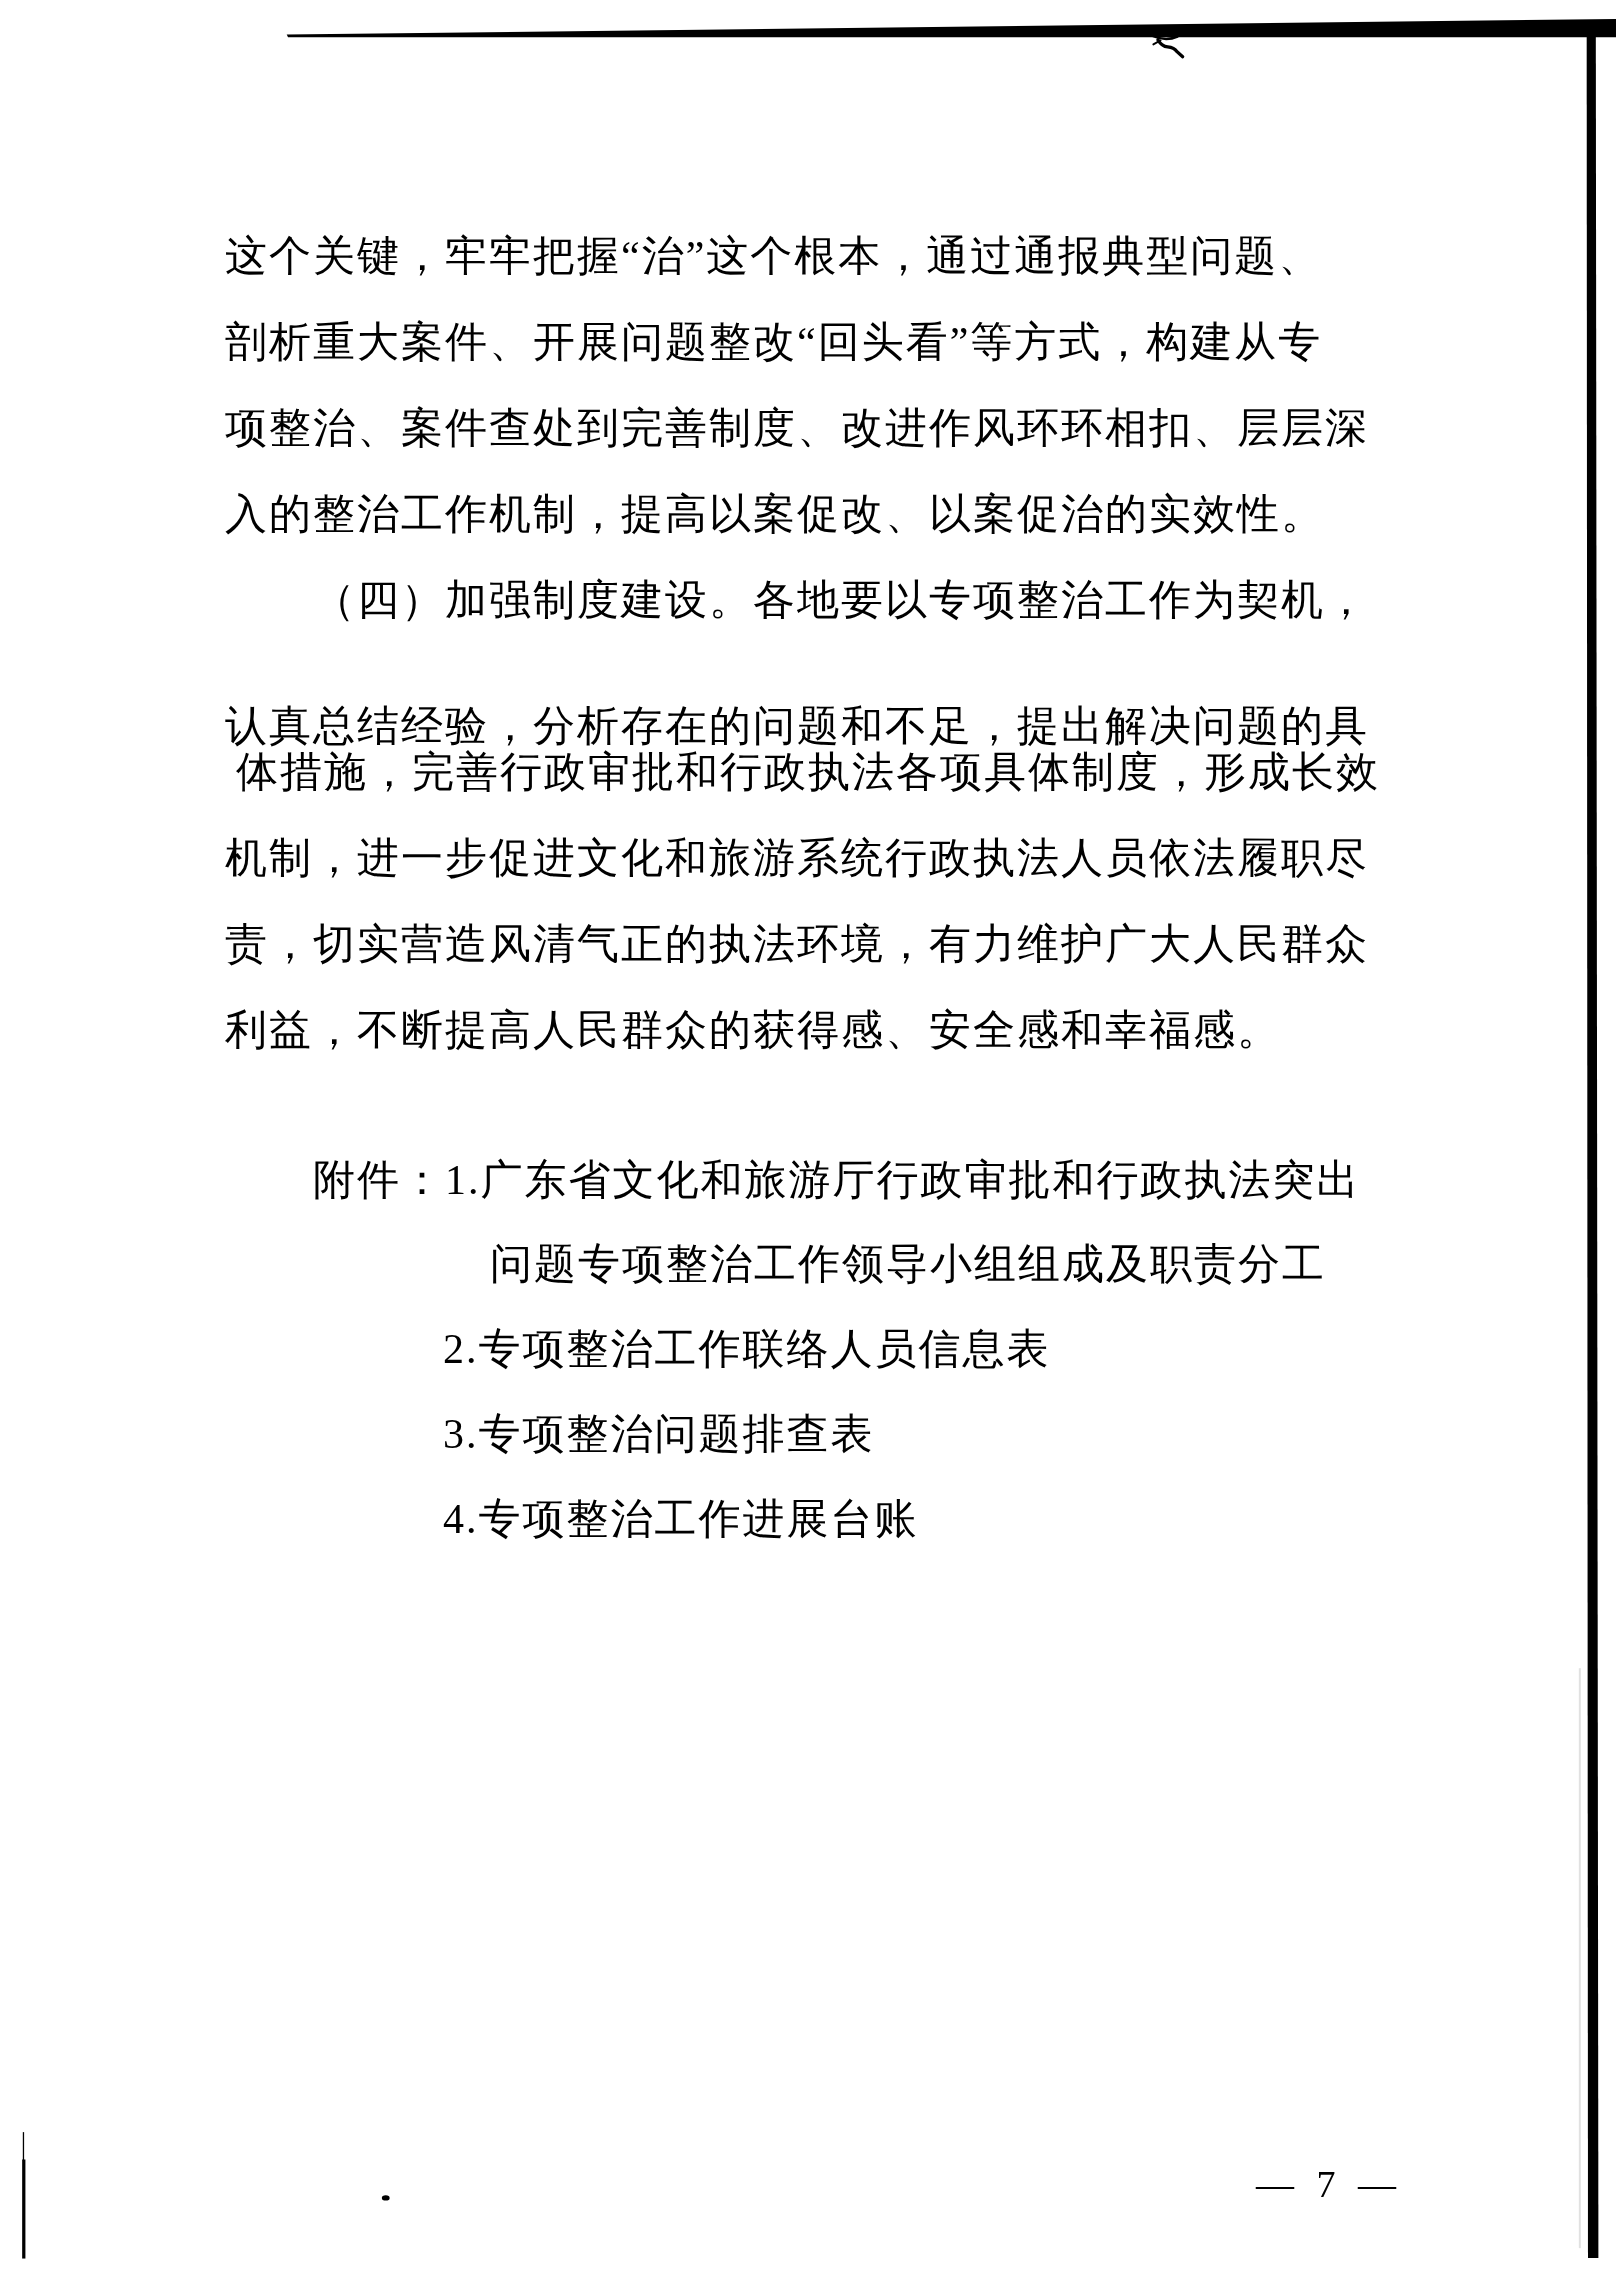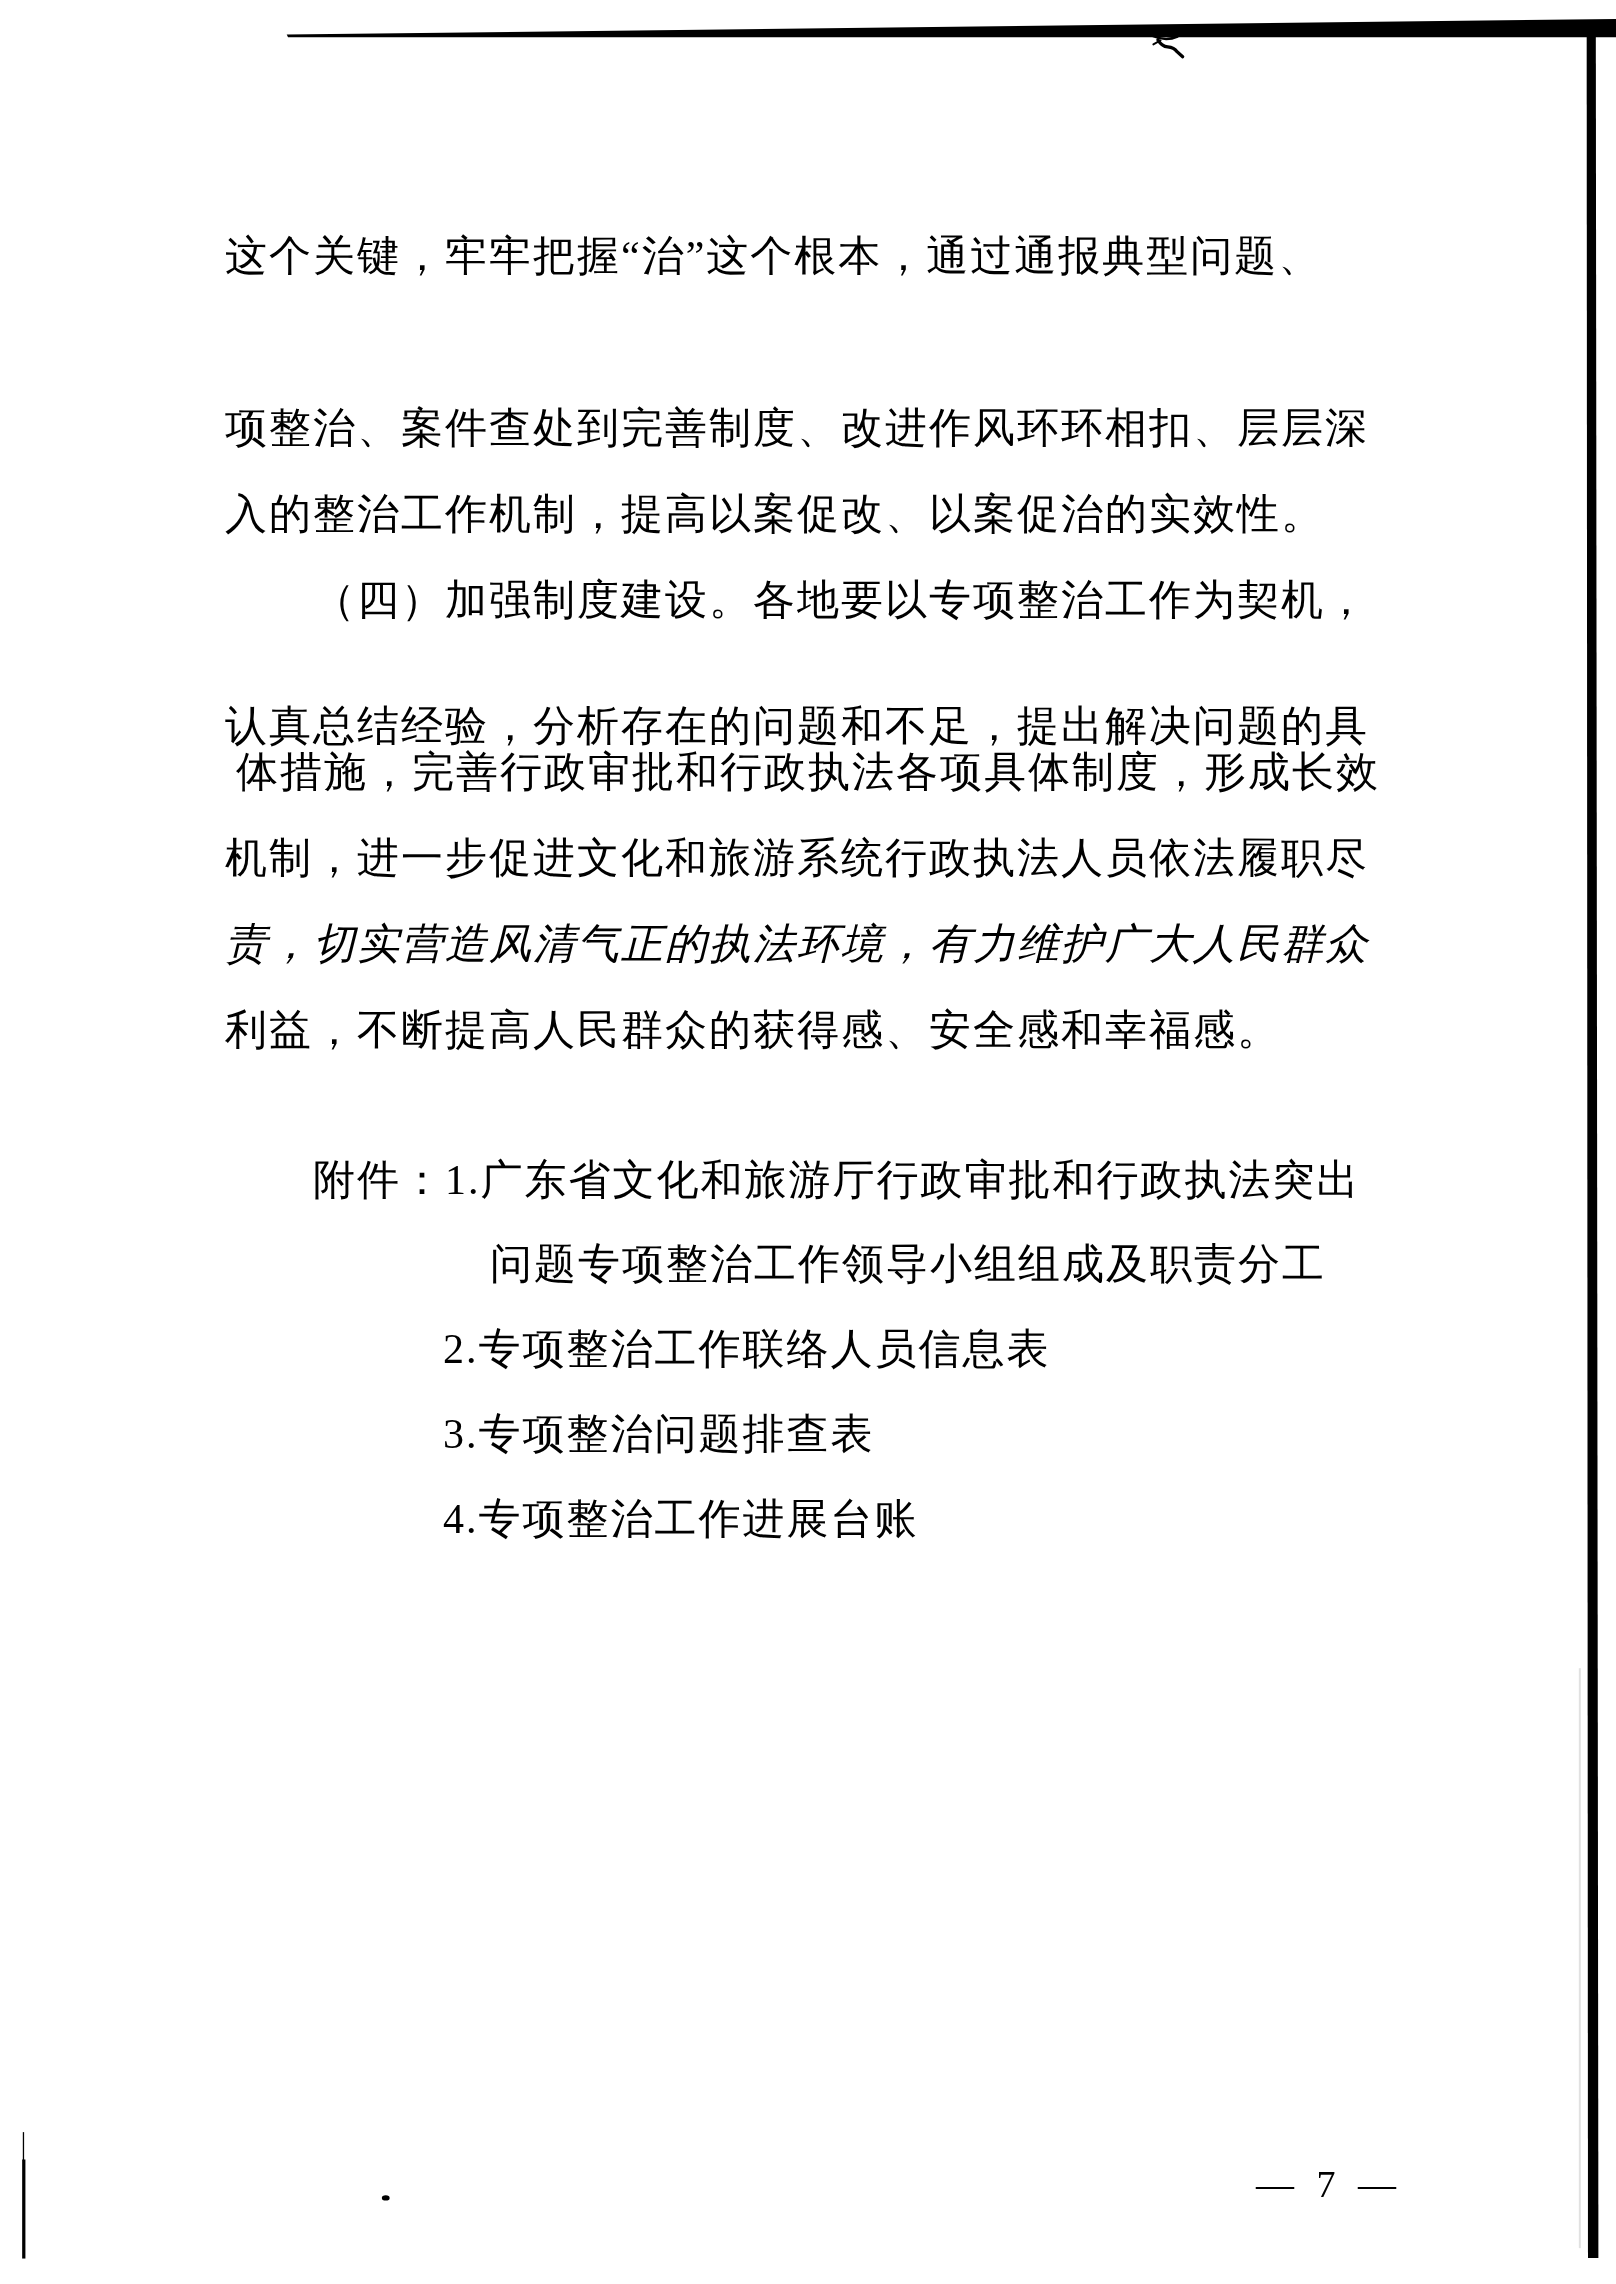--- a/index.html
+++ b/index.html
@@ -23,21 +23,21 @@
   }
   
   .bl0{top:233px;left:225px;}
   .bl1{top:319px;left:225px;}
   .bl2{top:405px;left:225px;}
   .bl3{top:491px;left:225px;}
   .bl4{top:577px;left:313px;}  
   .bl5{top:663px;left:225px;margin-top:40px;}
   .bl6{top:749px;left:225px;margin-left:11px;}
   .bl7{top:835px;left:225px;text-align:center;}
-  .bl8{top:921px;left:225px;font-style:italic;}
+  .bl8{top:921px;left:225px;}
   .bl9{top:1007px;left:225px;}
   
   .al0{top:1157px;left:313px;}
   .al1{top:1241px;left:490px;}
   .al2{top:1326px;left:443px;}
   .al3{top:1411px;left:443px;text-align:center;}
   .al4{top:1496px;left:443px;}
   
   .pagenum{
     position:absolute;
@@ -68,20 +68,21 @@
 
     <rect x="2423" y="2560" width="3" height="890" fill="#c9c9c9" opacity="0.55"></rect>
 
     <rect x="35" y="3272" width="2" height="44" fill="#000"></rect>
     <rect x="34" y="3314" width="5" height="152" fill="#000"></rect>
 
     <ellipse cx="592" cy="3373" rx="6" ry="4" fill="#000"></ellipse>
   </svg>
 
   <div class="txtline bl0">这个关键，牢牢把握“治”这个根本，通过通报典型问题、</div>
+  <div class="txtline bl1">剖析重大案件、开展问题整改“回头看”等方式，构建从专</div>
   <div class="txtline bl2">项整治、案件查处到完善制度、改进作风环环相扣、层层深</div>
   <div class="txtline bl3">入的整治工作机制，提高以案促改、以案促治的实效性。</div>
   <div class="txtline bl4">（四）加强制度建设。各地要以专项整治工作为契机，</div>
   <div class="txtline bl5">认真总结经验，分析存在的问题和不足，提出解决问题的具</div>
   <div class="txtline bl6">体措施，完善行政审批和行政执法各项具体制度，形成长效</div>
   <div class="txtline bl7">机制，进一步促进文化和旅游系统行政执法人员依法履职尽</div>
   <div class="txtline bl8">责，切实营造风清气正的执法环境，有力维护广大人民群众</div>
   <div class="txtline bl9">利益，不断提高人民群众的获得感、安全感和幸福感。</div>
 
   <div class="txtline al0">附件：1.广东省文化和旅游厅行政审批和行政执法突出</div>

